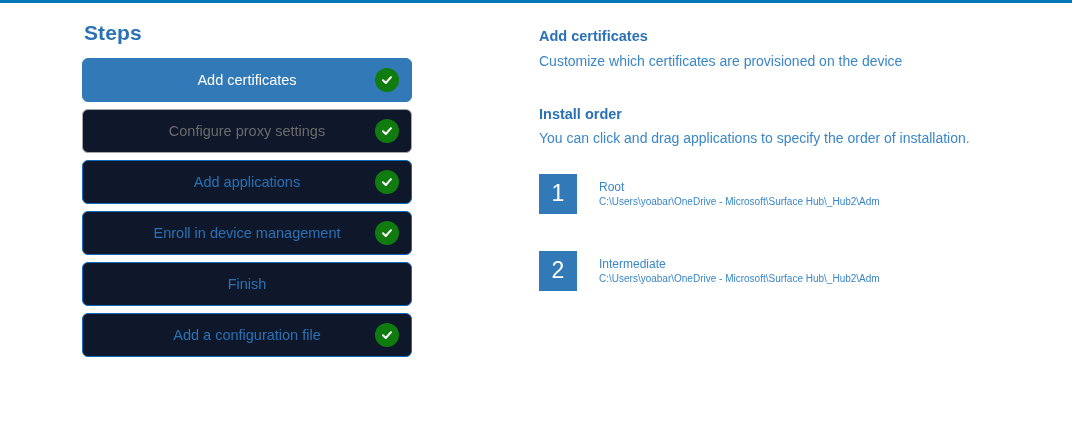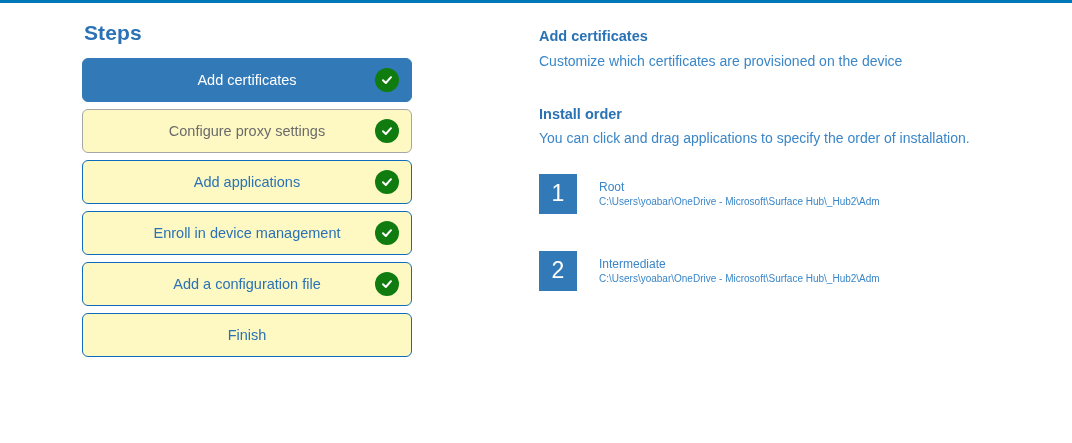--- a/index.html
+++ b/index.html
@@ -48,21 +48,21 @@
     letter-spacing: .1px;
   }
   .step {
     position: relative;
     box-sizing: border-box;
     width: 330px;
     height: 44px;
     margin-bottom: 7px;
     border-radius: 6px;
     border: 1px solid #0f6cbd;
-    background: #fef9c3;
+    background: #0f172a;
     display: flex;
     align-items: center;
     justify-content: center;
     cursor: pointer;
     user-select: none;
   }
   .step-label {
     font-size: 14.5px;
     color: #2a72b5;
     text-align: center;
@@ -218,29 +218,29 @@
         </div>
         <div class="step">
           <span class="step-label">Enroll in device management</span>
           <span class="step-check">
             <svg width="14" height="14" viewBox="0 0 14 14" aria-hidden="true">
               <polyline points="3,7.3 5.8,10 11,4.2" fill="none" stroke="#ffffff" stroke-width="2" stroke-linecap="round" stroke-linejoin="round"></polyline>
             </svg>
           </span>
         </div>
         <div class="step">
+          <span class="step-label">Finish</span>
+        </div>
+        <div class="step">
           <span class="step-label">Add a configuration file</span>
           <span class="step-check">
             <svg width="14" height="14" viewBox="0 0 14 14" aria-hidden="true">
               <polyline points="3,7.3 5.8,10 11,4.2" fill="none" stroke="#ffffff" stroke-width="2" stroke-linecap="round" stroke-linejoin="round"></polyline>
             </svg>
           </span>
-        </div>
-        <div class="step">
-          <span class="step-label">Finish</span>
         </div>
       </div>
   </div>
 
   <div class="detail-pane">
 
     <div class="section-heading">Add certificates</div>
     <div class="section-sub">Customize which certificates are provisioned on the device</div>
 
 

